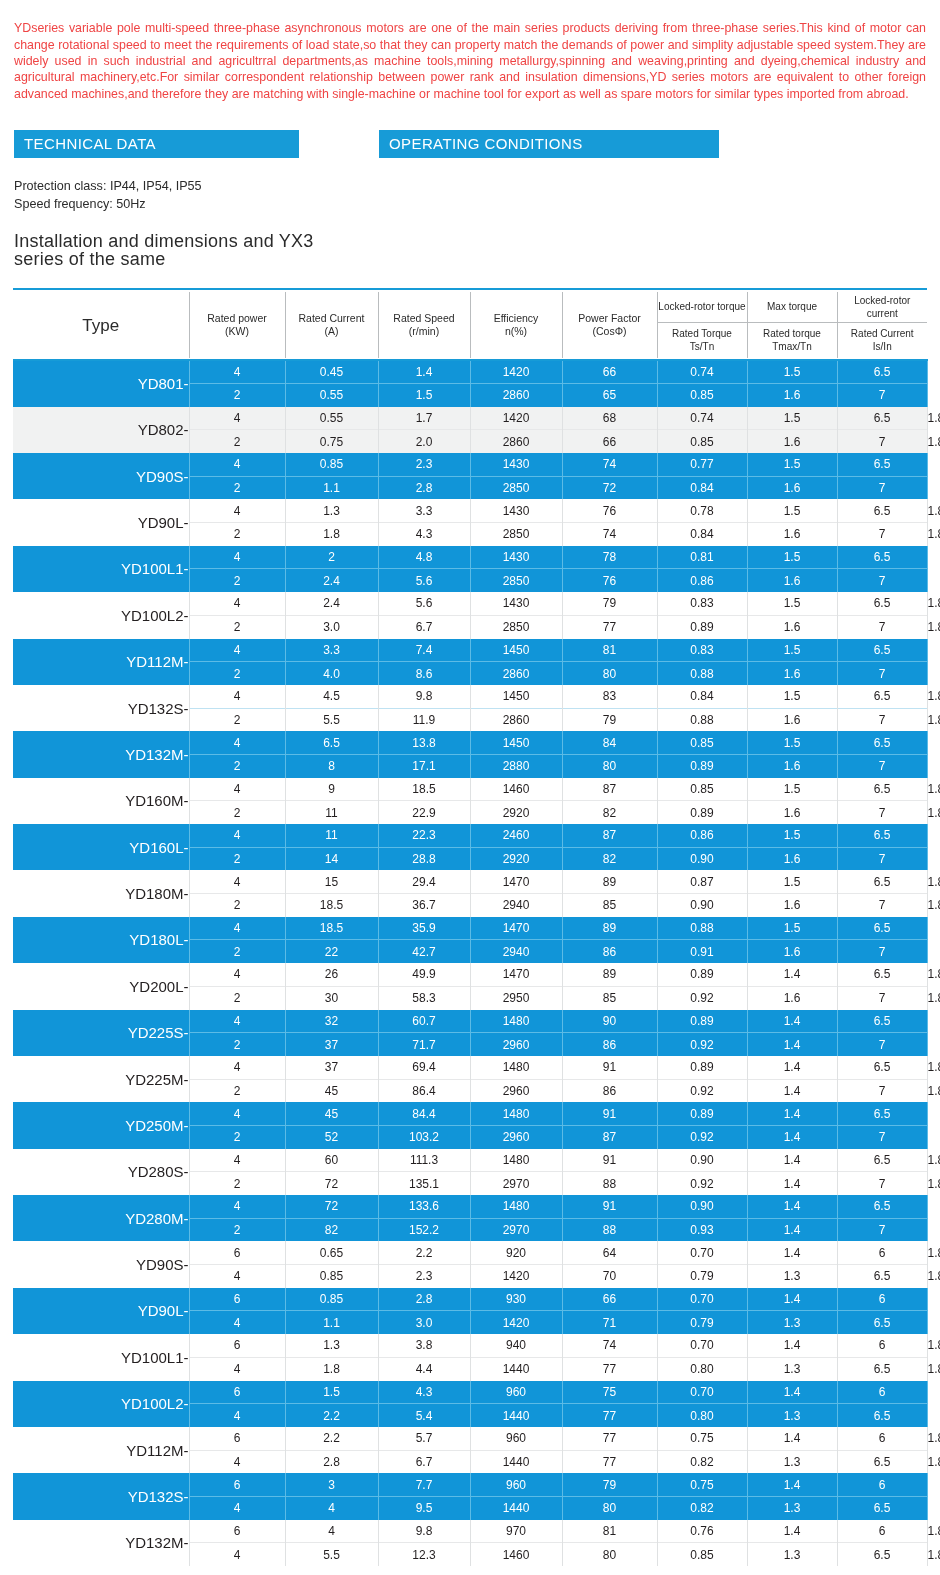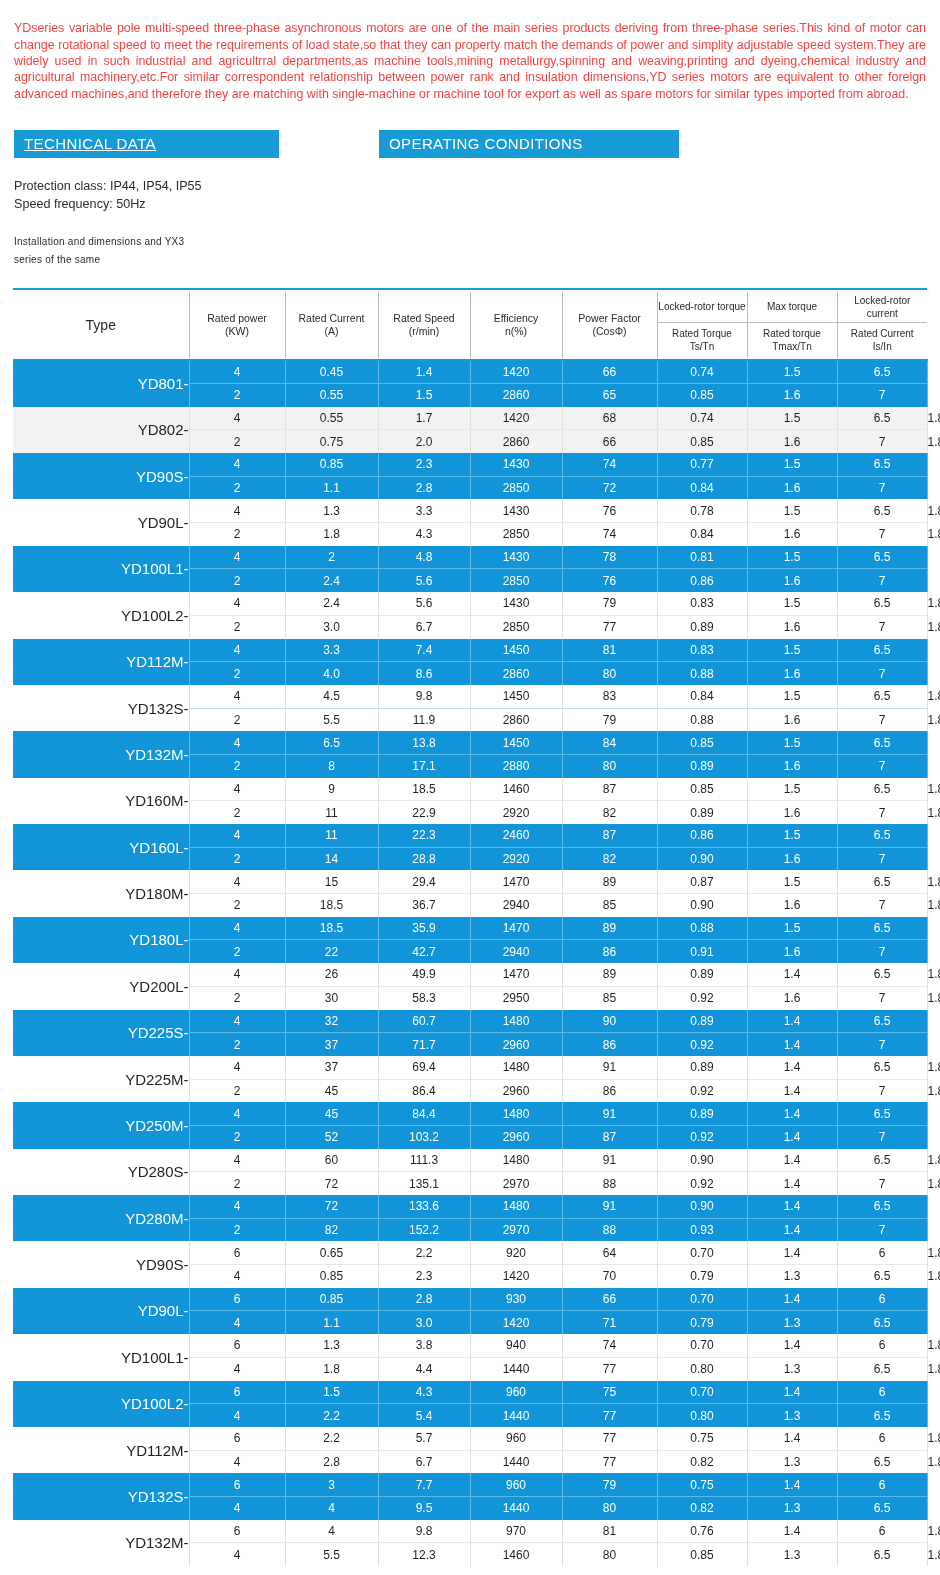--- a/index.html
+++ b/index.html
@@ -30,31 +30,31 @@
   .info-col-left { width: 365px; }
   .info-col-right { width: 545px; }
   .band {
     background: #179BD7;
     color: #ffffff;
     font-size: 15px;
     letter-spacing: .4px;
     padding: 5px 10px 6px 10px;
     display: inline-block;
   }
-  .band.left  { width: 265px; text-decoration: underline; }
-  .band.right { width: 300px; }
+  .band.left  { width: 285px; }
+  .band.right { width: 340px; }
   .info-lines {
     margin-top: 20px;
     font-size: 12.6px;
     line-height: 17.5px;
     color: #2b2b2b;
   }
   .note {
     padding: 20px 14px 0 14px;
-    font-size: 10px;
+    font-size: 18px;
     line-height: 17.5px;
     letter-spacing: .25px;
     color: #2b2b2b;
   }
 
   
   .tablewrap { padding: 20px 13px 0 13px; }
   table.spec {
     width: 914px;
     border-collapse: collapse;
@@ -76,21 +76,21 @@
     line-height: 13px;
   }
   thead th.first { border-left: none; }
   thead th.grp {
     border-bottom: 1px solid #b9bcbe;
     font-size: 10px;
     height: 22px;
   }
   thead th.sub { height: 32px; font-size: 10px; }
   thead th.tall { height: 66px; margin-left: 9px; }
-  thead th.typecol { font-size: 14px; text-align: center; }
+  thead th.typecol { font-size: 17px; text-align: center; }
   .headrule td { border-bottom: 2.5px solid #179BD7; height: 2px; }
 
   tbody tr { height: 23.2px; }
   tbody td {
     text-align: center;
     vertical-align: middle;
     border-left: 1px solid transparent;
     font-size: 12px;
     line-height: 1;
     white-space: nowrap;

